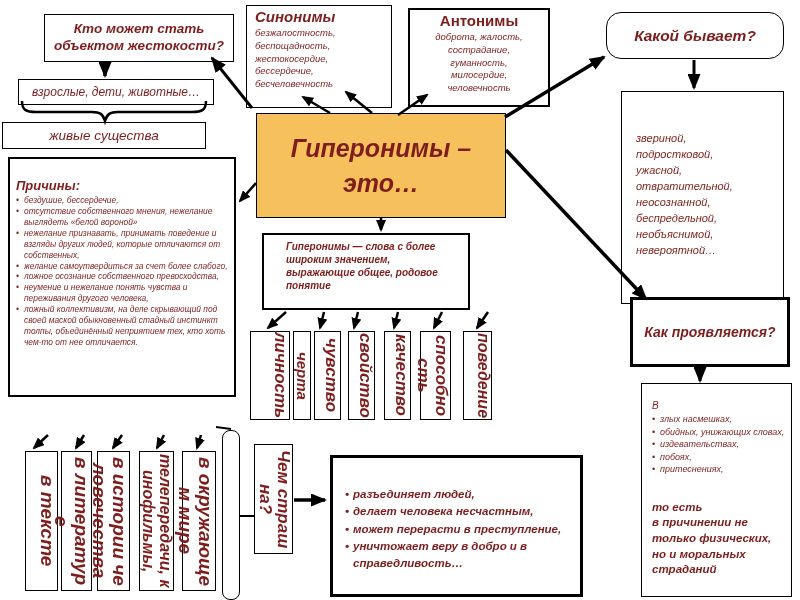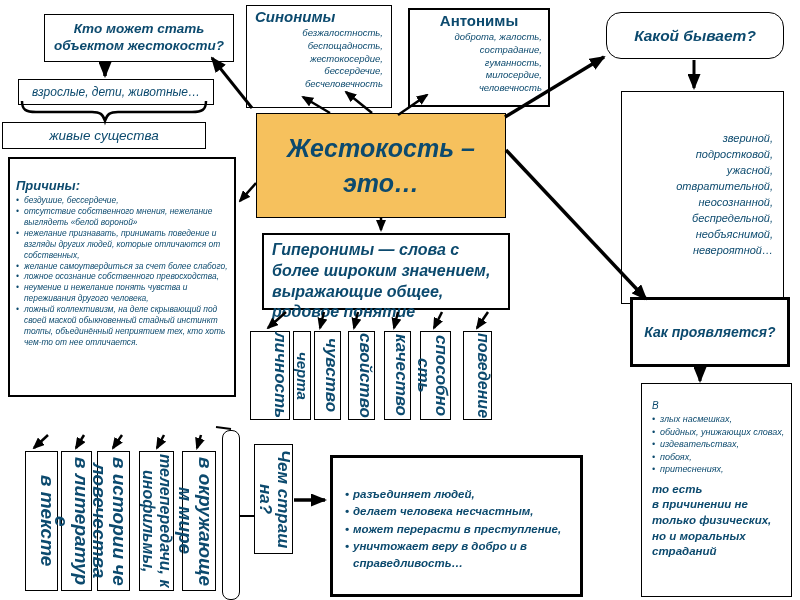--- a/index.html
+++ b/index.html
@@ -1,30 +1,30 @@
 <!DOCTYPE html>
 <html><head>
 <meta charset="utf-8">
 <style>
   html,body{margin:0;padding:0;}
   #slide{
     position:relative;width:800px;height:600px;background:#ffffff;
-    font-family:"Liberation Sans",sans-serif;color:#0c4a6e;overflow:hidden;
+    font-family:"Liberation Sans",sans-serif;color:#7f1d1d;overflow:hidden;
   }
   .box{position:absolute;box-sizing:border-box;background:#fff;border:1.5px solid #000;}
   .b2{border-width:2px;}　.b25{border-width:2.5px;}
   .b3{border-width:3px;}
   .ctr{display:flex;align-items:center;justify-content:center;text-align:center;}
   .it{font-style:italic;}
   .bold{font-weight:bold;}
   .pre{white-space:pre-line;}
   ul{margin:2px 0 0 0;padding:0;list-style:none;}
   li{position:relative;padding-left:8px;}
   li:before{content:"\2022";position:absolute;left:0;top:0;}
-  .nobul li{padding-left:0;text-align:right;}
+  .nobul li{padding-left:0;}
   .nobul li:before{content:"";}
   .vert{
     writing-mode:vertical-rl;text-orientation:mixed;
     word-break:break-all;text-align:center;line-height:1.05;
     font-weight:bold;font-style:italic;overflow:visible;
   }
   svg.overlay{position:absolute;left:0;top:0;pointer-events:none;}
 </style>
 </head>
 <body>
@@ -77,43 +77,43 @@
       <li>подростковой,</li>
       <li>ужасной,</li>
       <li>отвратительной,</li>
       <li>неосознанной,</li>
       <li>беспредельной,</li>
       <li>необъяснимой,</li>
       <li>невероятной…</li>
     </ul>
   </div>
 
-  <div class="box b25 ctr bold it" style="left:256px;top:113px;width:250px;height:105px;background:#f6c15d;font-size:25px;line-height:1.4;padding:0 14px;">Жестокость – это…</div>
+  <div class="box b25 ctr bold it" style="left:256px;top:113px;width:250px;height:105px;background:#f6c15d;font-size:25px;line-height:1.4;padding:0 14px;">Гиперонимы – это…</div>
 
-  <div class="box b2 bold it" style="left:262px;top:233px;width:248px;height:77px;padding:5px 8px;font-size:16px;line-height:1.3;">Гиперонимы — слова с более широким значением, выражающие общее, родовое понятие</div>
+  <div class="box b2 bold it" style="left:262px;top:233px;width:208px;height:77px;padding:5px 22px;font-size:10px;line-height:1.3;">Гиперонимы — слова с более широким значением, выражающие общее, родовое понятие</div>
 
   <div class="box vert" style="left:250px;top:331px;width:40px;height:89px;font-size:17px;">личность</div>
   <div class="box vert" style="left:293px;top:331px;width:18px;height:89px;font-size:15px;">черта</div>
   <div class="box vert" style="left:314px;top:331px;width:27px;height:89px;font-size:17px;">чувство</div>
   <div class="box vert" style="left:348px;top:331px;width:27px;height:89px;font-size:17px;">свойство</div>
   <div class="box vert" style="left:384px;top:331px;width:27px;height:89px;font-size:17px;">качество</div>
   <div class="box vert" style="left:420px;top:331px;width:31px;height:89px;font-size:17px;">способность</div>
   <div class="box vert" style="left:463px;top:331px;width:29px;height:89px;font-size:16px;">поведение</div>
 
   <div class="box b3 ctr bold it" style="left:630px;top:297px;width:160px;height:70px;font-size:14px;line-height:1.3;">Как проявляется?</div>
   <div class="box" style="left:641px;top:383px;width:151px;height:214px;padding:16px 5px 4px 10px;">
     <div class="it" style="font-size:10px;">В</div>
     <ul class="it" style="font-size:9px;line-height:1.4;">
       <li>злых насмешках,</li>
       <li>обидных, унижающих словах,</li>
       <li>издевательствах,</li>
       <li>побоях,</li>
       <li>притеснениях,</li>
     </ul>
-    <div class="bold it pre" style="font-size:11.5px;margin-top:6px;line-height:1.35;">то есть
+    <div class="bold it pre" style="font-size:11.5px;margin-top:24px;line-height:1.35;">то есть
 в причинении не только физических, но и моральных страданий</div>
   </div>
 
   <div class="box vert" style="left:25px;top:451px;width:33px;height:140px;font-size:19px;">в тексте</div>
   <div class="box vert" style="left:61px;top:451px;width:31px;height:140px;font-size:19px;">в литературе</div>
   <div class="box vert" style="left:97px;top:451px;width:33px;height:140px;font-size:19px;">в истории человечества</div>
   <div class="box vert" style="left:139px;top:451px;width:35px;height:140px;font-size:16px;">телепередачи, кинофильмы,</div>
   <div class="box vert" style="left:182px;top:451px;width:34px;height:140px;font-size:19px;">в окружающем мире</div>
   <div class="box b25" style="left:222px;top:430px;width:18px;height:170px;border-radius:8px;background:transparent;"></div>
 

